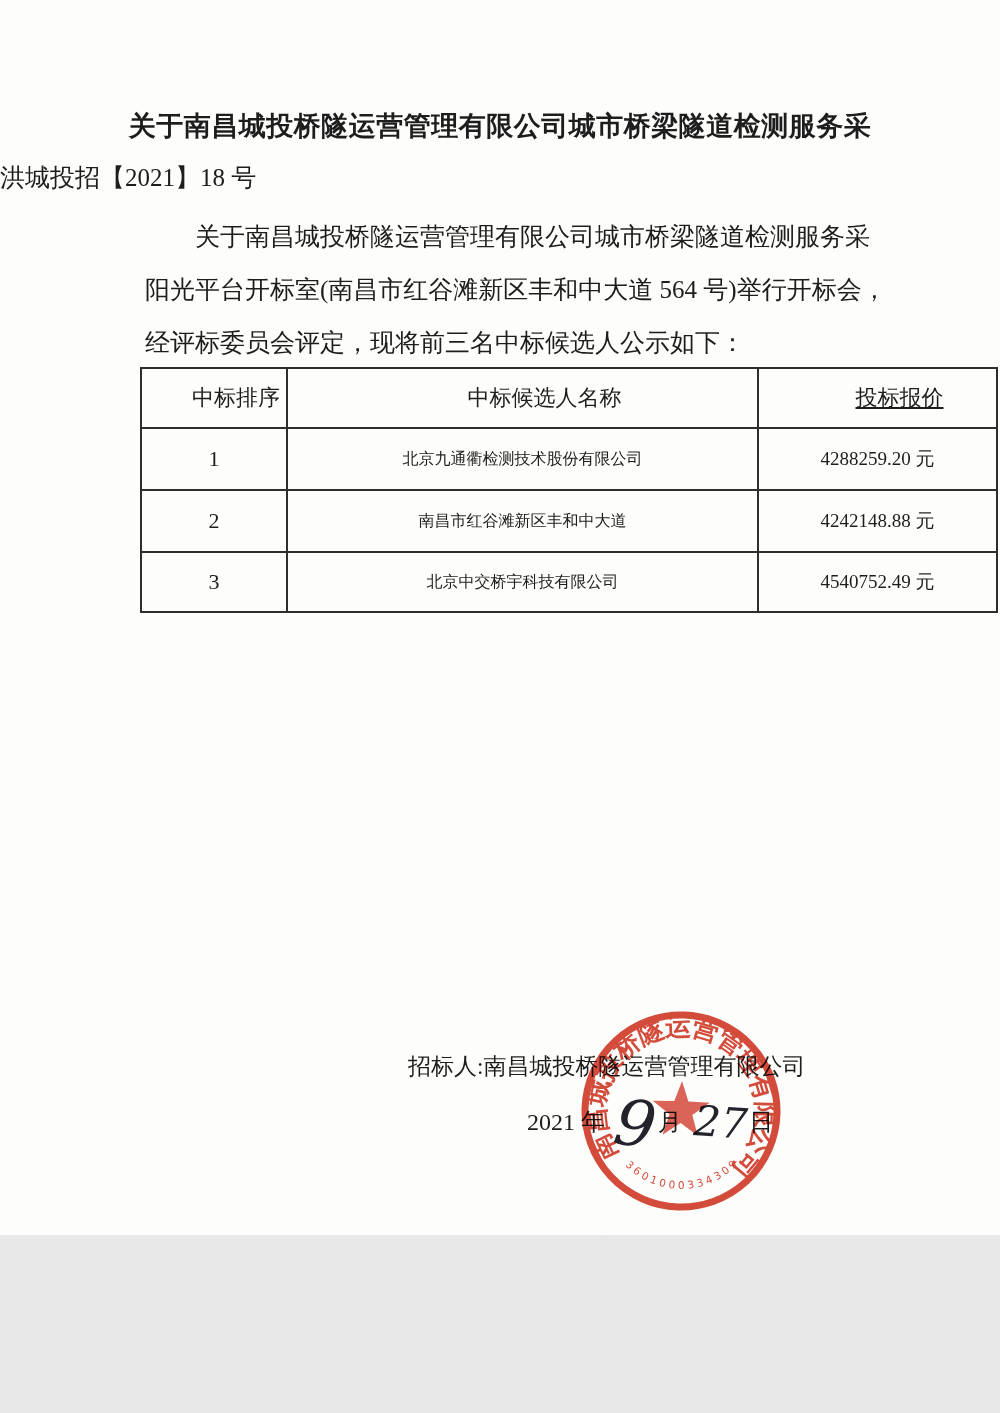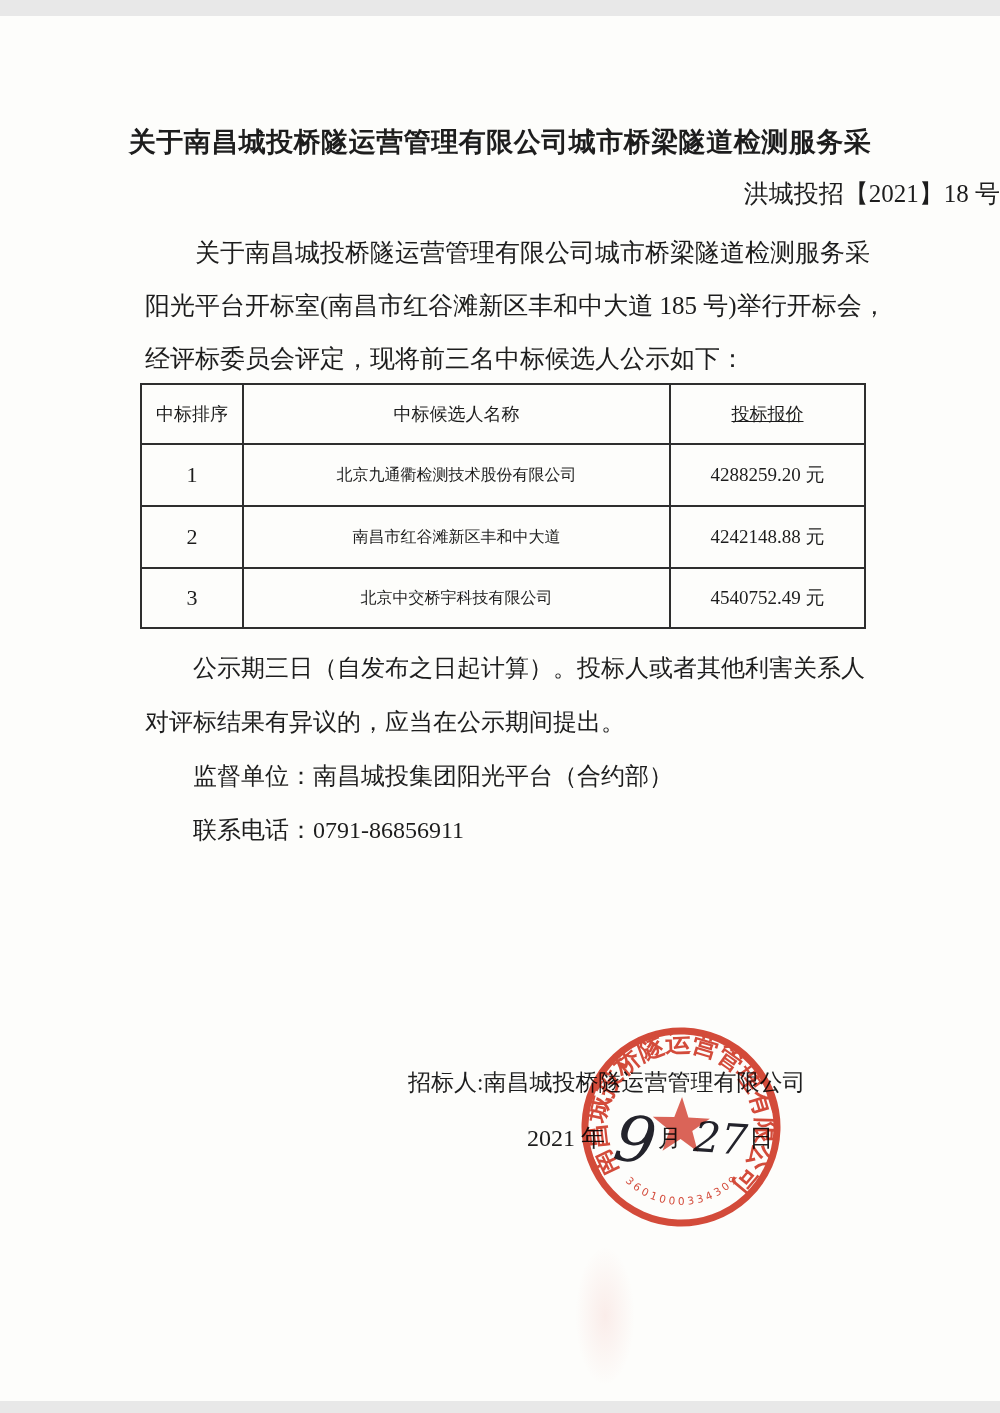--- a/index.html
+++ b/index.html
@@ -1,37 +1,37 @@
 <!DOCTYPE html>
 <html style="--seal-color: #d23b2a;"><head>
 <meta charset="utf-8">
 <style>
   html, body { margin: 0; padding: 0; background: #e8e8e8; }
   .page {
     position: relative;
     width: 1000px;
-    height: 1385px;
-    margin: 16px auto;
+    height: 1235px;
+    margin: 0 auto;
     background: #fdfdfb;
     font-family: "Liberation Serif", "DejaVu Serif", serif;
     color: #1d1d1d;
     overflow: hidden;
   }
   
   .title {
     margin: 0 70px;
     padding-top: 96px;
     text-align: center;
     font-weight: bold;
     font-size: 27px;
     line-height: 60px;
     letter-spacing: 0.5px;
   }
   .doc-number {
-    text-align: right;
+    text-align: left;
     font-size: 25px;
     line-height: 44px;
     font-weight: normal;
   }
   
   .intro {
     margin: 10px 138px 0 145px;
     font-size: 25px;
   }
   .intro .line { line-height: 53px; white-space: nowrap; }
@@ -50,21 +50,21 @@
     vertical-align: middle;
     padding: 0;
     font-weight: normal;
   }
   tr.header-row { height: 60px; }
   tr.data-row { height: 62px; }
   tr.data-row:last-child { height: 60px; }
   .col-rank  { width: 100px; }
   .col-name  { width: 425px; }
   .col-price { width: 193px; text-decoration: underline; }
-  table.results th { font-size: 18px; }
+  table.results th { font-size: 22px; padding-left: 44px; }
   td.cell-rank  { font-size: 22px; }
   td.cell-name  { font-size: 16px; }
   td.cell-price { font-size: 19px; }
   
   .closing {
     margin: 12px 130px 0 145px;
     font-size: 24px;
   }
   .closing .line { line-height: 54px; white-space: nowrap; }
   
@@ -147,21 +147,21 @@
 <div class="page">
 
   <div class="title">
     <div>关于南昌城投桥隧运营管理有限公司城市桥梁隧道检测服务采</div>
   </div>
 
   <div class="doc-number">洪城投招【2021】18 号</div>
 
   <div class="intro">
     <div class="line indent">关于南昌城投桥隧运营管理有限公司城市桥梁隧道检测服务采</div>
-    <div class="line">阳光平台开标室(南昌市红谷滩新区丰和中大道 185 号)举行开标会，</div>
+    <div class="line">阳光平台开标室(南昌市红谷滩新区丰和中大道 564 号)举行开标会，</div>
     <div class="line">经评标委员会评定，现将前三名中标候选人公示如下：</div>
   </div>
 
   <table class="results">
     <thead>
       <tr class="header-row">
         <th class="col-rank">中标排序</th>
         <th class="col-name">中标候选人名称</th>
         <th class="col-price">投标报价</th>
       </tr>
@@ -178,26 +178,20 @@
         <td class="cell-price">4242148.88 元</td>
       </tr>
       <tr class="data-row">
         <td class="cell-rank">3</td>
         <td class="cell-name">北京中交桥宇科技有限公司</td>
         <td class="cell-price">4540752.49 元</td>
       </tr>
     </tbody>
   </table>
 
-  <div class="closing">
-    <div class="line indent">公示期三日（自发布之日起计算）。投标人或者其他利害关系人</div>
-    <div class="line">对评标结果有异议的，应当在公示期间提出。</div>
-    <div class="line indent">监督单位：南昌城投集团阳光平台（合约部）</div>
-    <div class="line indent">联系电话：0791-86856911</div>
-  </div>
 
   <div class="bidder-line">招标人:南昌城投桥隧运营管理有限公司</div>
 
   <div class="date-line">
     <span>2021 年</span><span class="hand hand-month">9</span><span class="date-month-label">月</span><span class="hand hand-day">27</span><span>日</span>
   </div>
 
   <svg class="seal" viewBox="0 0 220 220" aria-hidden="true">
     <defs>
       <path id="sealTextArc" d="M 51.8 158.9 A 76 76 0 1 1 168.2 158.9" fill="none"></path>

